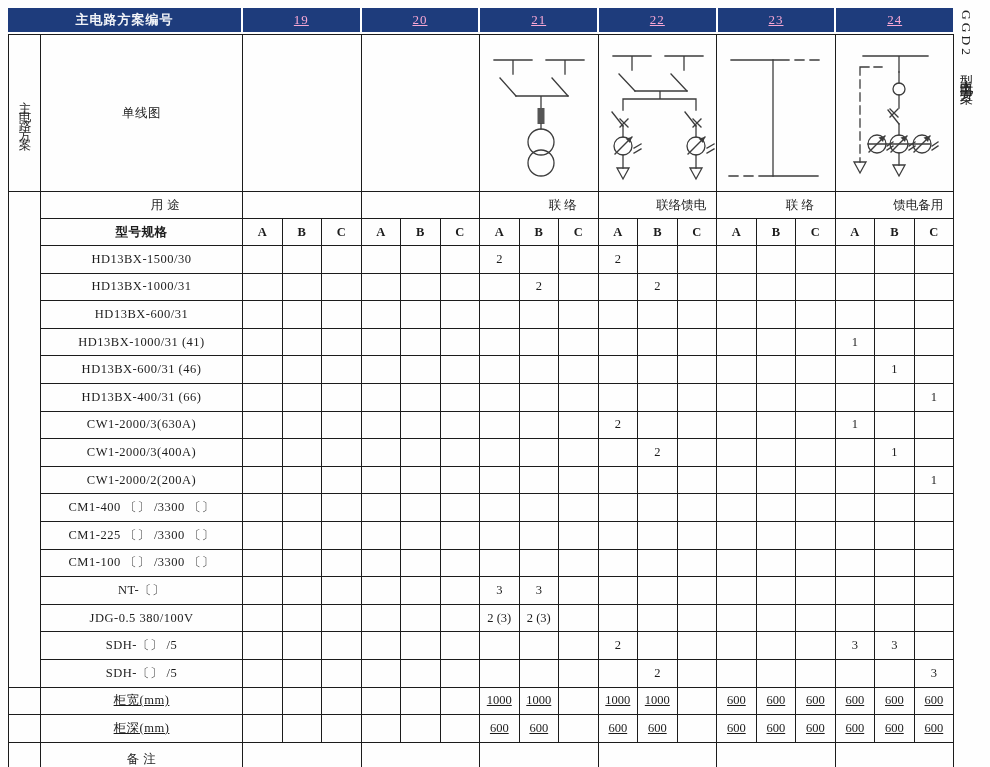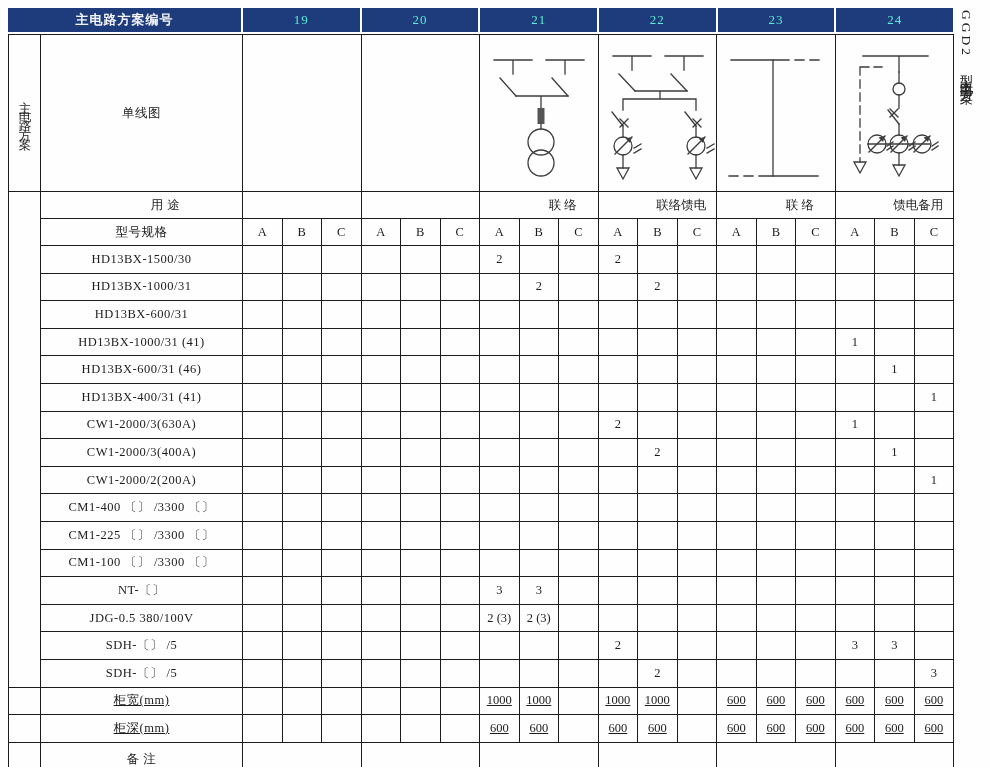--- a/index.html
+++ b/index.html
@@ -15,21 +15,21 @@
   .band{
     position:absolute;left:8px;top:8px;width:945px;height:24px;
     display:grid;grid-template-columns:233px repeat(6,1fr);column-gap:2px;
     background:#fff;
   }
   .band-cell{
     display:flex;align-items:center;justify-content:center;
     font-size:13px;letter-spacing:1px;
   }
   .band-title{font-weight:bold;color:#f2f4f8;}
-  .band-num{color:#5eead4;}
+  .band-num{color:#f9a8d4;text-decoration:underline;}
   
   .grid-wrap{position:absolute;left:8px;top:34px;}
   table.grid{
     border-collapse:collapse;table-layout:fixed;width:945px;
     border:1.6px solid #1c1c1c;
   }
   table.grid td{
     border:1px solid #1c1c1c;
     padding:0;margin:0;
     text-align:center;vertical-align:middle;
@@ -37,21 +37,21 @@
     white-space:nowrap;overflow:hidden;
   }
   td.rowlabel{font-size:13px;letter-spacing:.5px;}
   td.narrow-cell{width:32px;}
   tr.diagram-row td{height:156px;}
   td.vtext{
     writing-mode:vertical-lr;text-orientation:upright;
     letter-spacing:9px;font-size:13px;padding-top:4px;
   }
   tr.usage-row td{height:26px;padding-left:48px;}
-  tr.subhead-row td{height:26px;border-bottom-width:1.8px;}
+  tr.subhead-row td{height:26px;border-bottom-width:1.8px;font-weight:bold;}
   tr.spec-row td{height:26.6px;}
   tr.dim-row td{height:26.6px;text-decoration:underline;}
   tr.dim-row.first td{border-top-width:1.8px;}
   tr.remark-row td{height:33px;}
   td.sb{border-left-width:1.6px;}
   tr.diagram-row td.sb, td.diag{border-left-width:1.6px;}
   tr.diagram-row{border-bottom:1.8px solid #1c1c1c;}
   
   .side-label{
     position:absolute;left:957px;top:10px;
@@ -302,21 +302,21 @@
             <td></td>
             <td></td>
             <td class="sb"></td>
             <td></td>
             <td></td>
             <td class="sb"></td>
             <td>1</td>
             <td></td>
           </tr>
           <tr class="spec-row">
-            <td class="rowlabel">HD13BX-400/31 (41)</td>
+            <td class="rowlabel">HD13BX-400/31 (66)</td>
             <td class="sb"></td>
             <td></td>
             <td></td>
             <td class="sb"></td>
             <td></td>
             <td></td>
             <td class="sb"></td>
             <td></td>
             <td></td>
             <td class="sb"></td>

